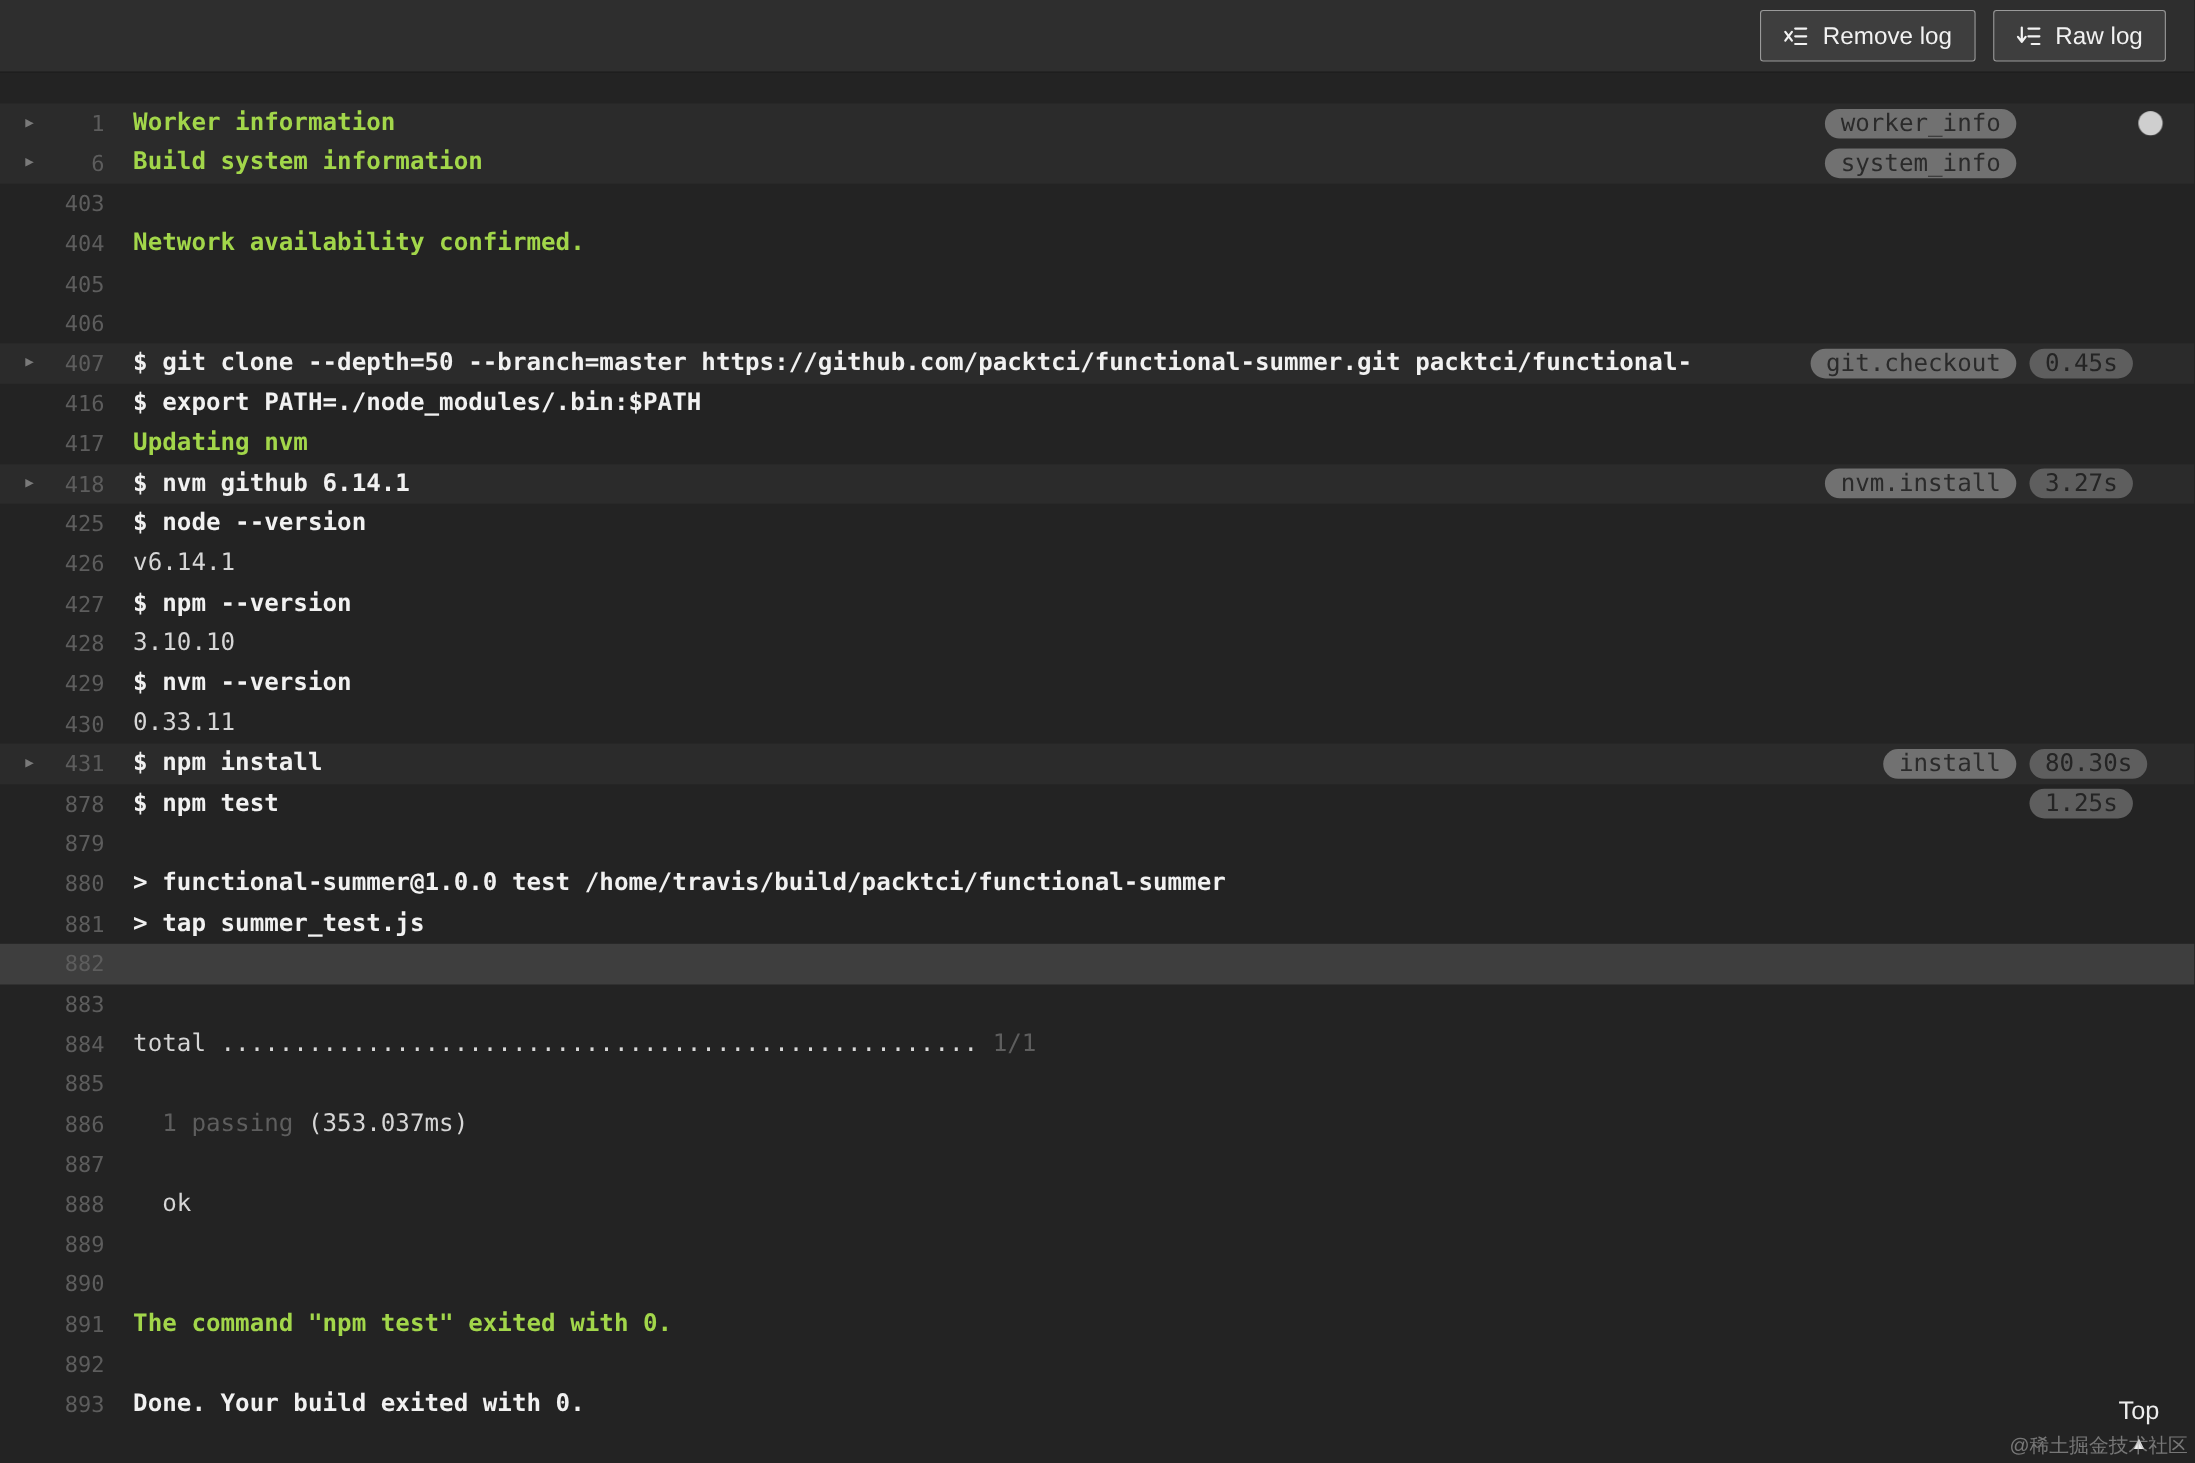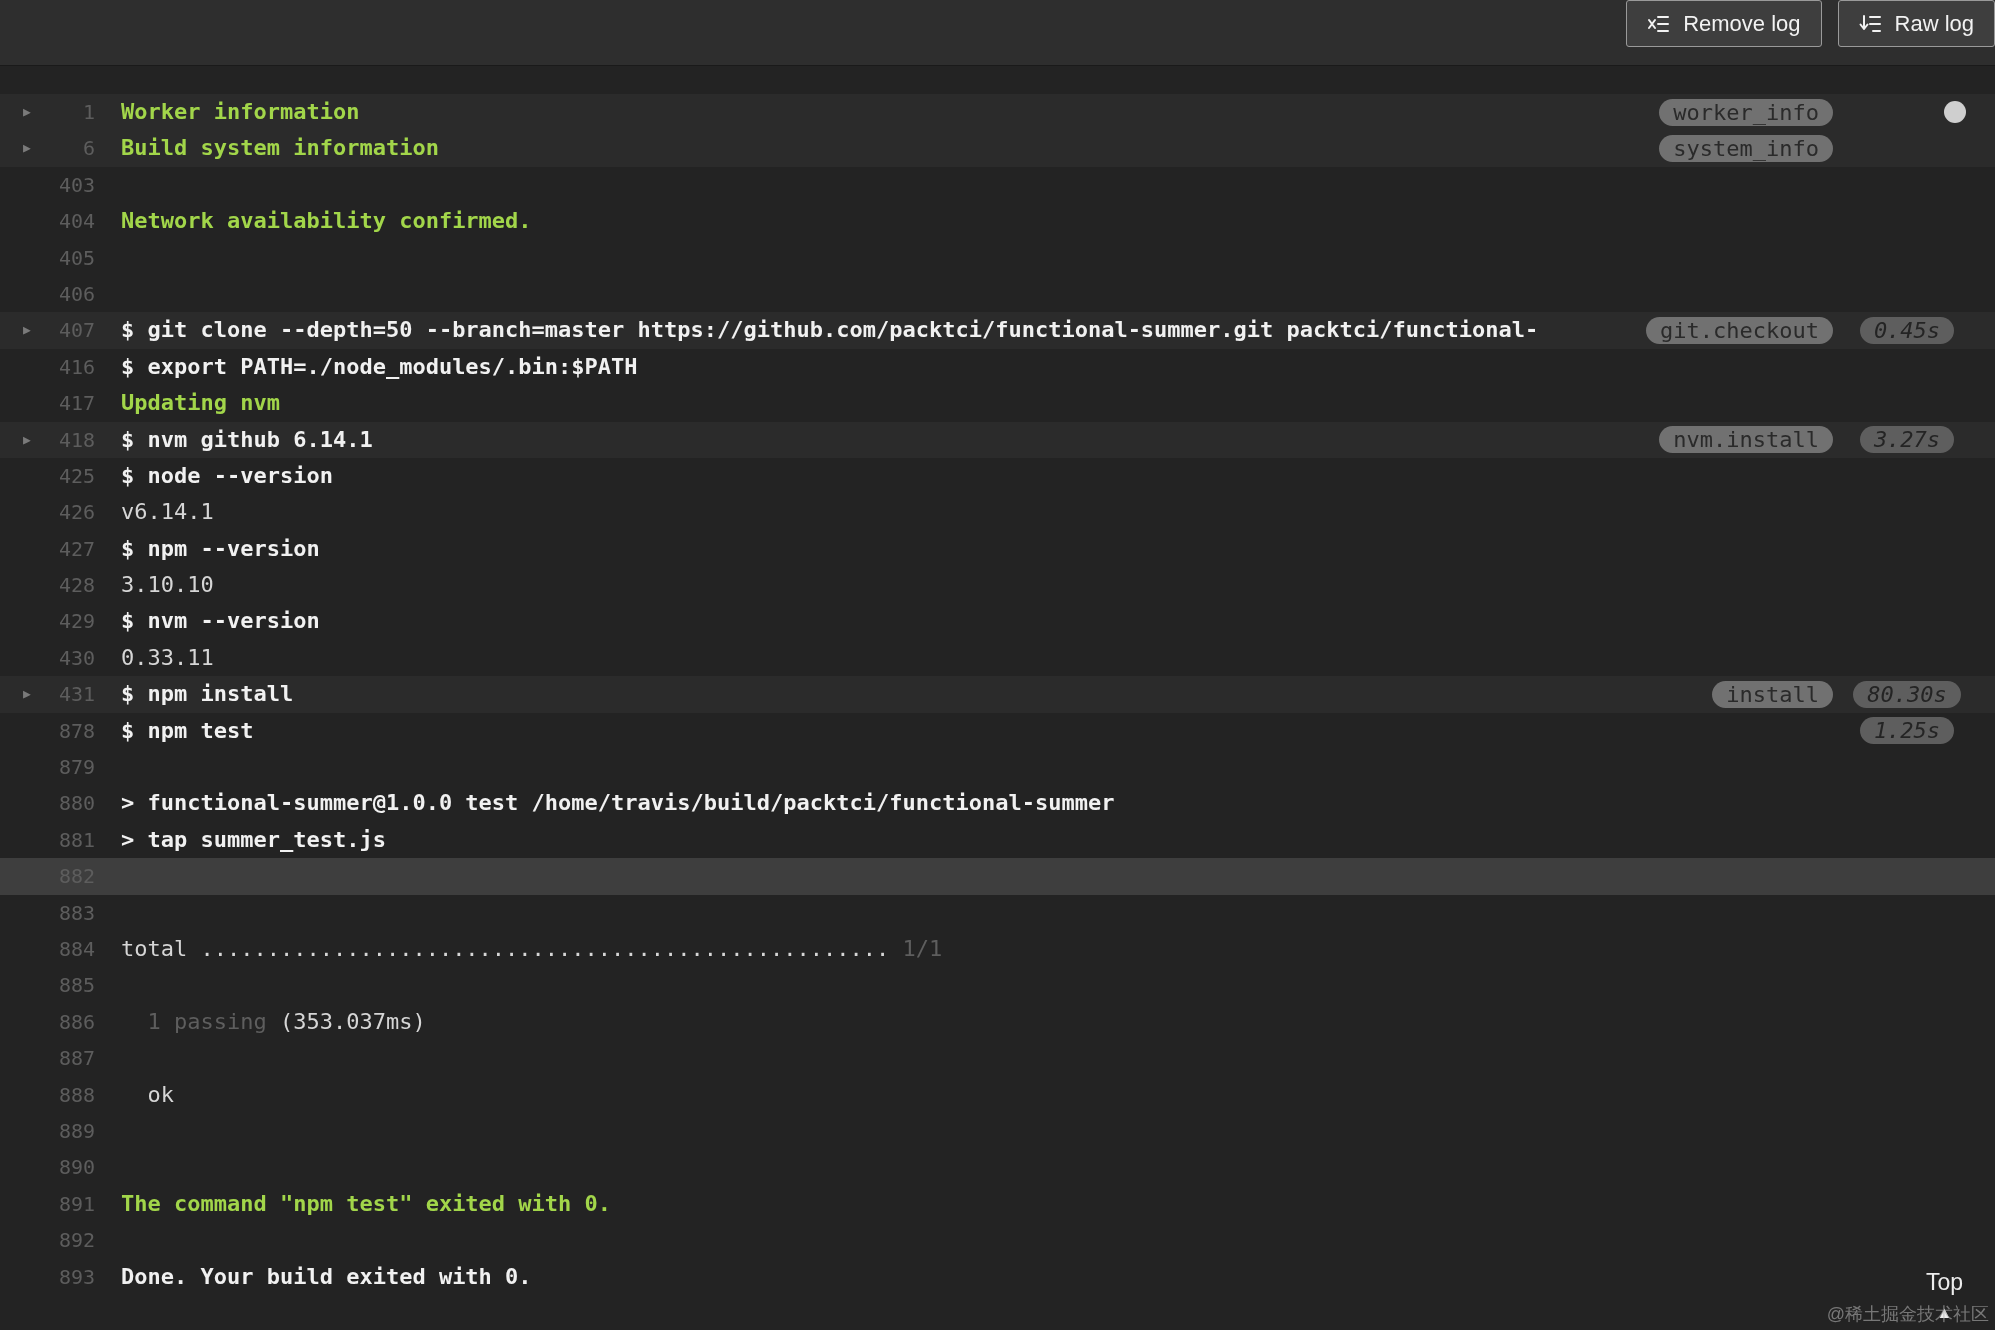--- a/index.html
+++ b/index.html
@@ -9,22 +9,22 @@
     overflow:hidden;
     font-family:"DejaVu Sans Mono", monospace;
   }
   body { position:relative; }
 
   
   .header {
     height:66px;
     background:var(--header_bg,#2e2e2e);
     border-bottom:1px solid #1a1a1a;
-    display:flex; align-items:flex-start; justify-content:flex-end;
-    gap:16px; 
+    display:flex; align-items:center; justify-content:flex-end;
+    gap:16px; padding-right:26px;
   }
   .btn {
     display:flex; align-items:center; gap:12px;
     height:47px; padding:0 20px;
     background:#3e3e3e;
     border:1px solid #9a9a9a; border-radius:3px;
     color:#f2f2f2;
     font-family:"Liberation Sans", sans-serif; font-size:22px;
     cursor:pointer;
   }
@@ -63,21 +63,21 @@
   .seg-out   { color:var(--text,#d6d6d6); }
   .seg-dim   { color:var(--dim,#5e5e5e); }
   .seg-ms    { color:#c2c2c2; }
 
   .pill {
     font-size:22px; line-height:27px;
     border-radius:14px; padding:0 14px;
     white-space:nowrap;
   }
   .tag { background:var(--tag_bg,#717171); color:var(--tag_text,#2a2a2a); margin-right:12px; flex:none; }
-  .durcol { width:124px; margin-right:26px; display:flex; justify-content:center; flex:none;font-style:italic; }
+  .durcol { width:124px; margin-right:26px; display:flex; justify-content:flex-start; flex:none; }
   .dur { background:var(--duration_bg,#5e5e5e); color:#242424; }
 
   
   .scroll-thumb {
     position:fixed; top:101px; right:29px;
     width:22px; height:22px; border-radius:50%;
     background:#cfcfcf;
   }
   .top-button {
     position:fixed; right:32px; bottom:8px;

